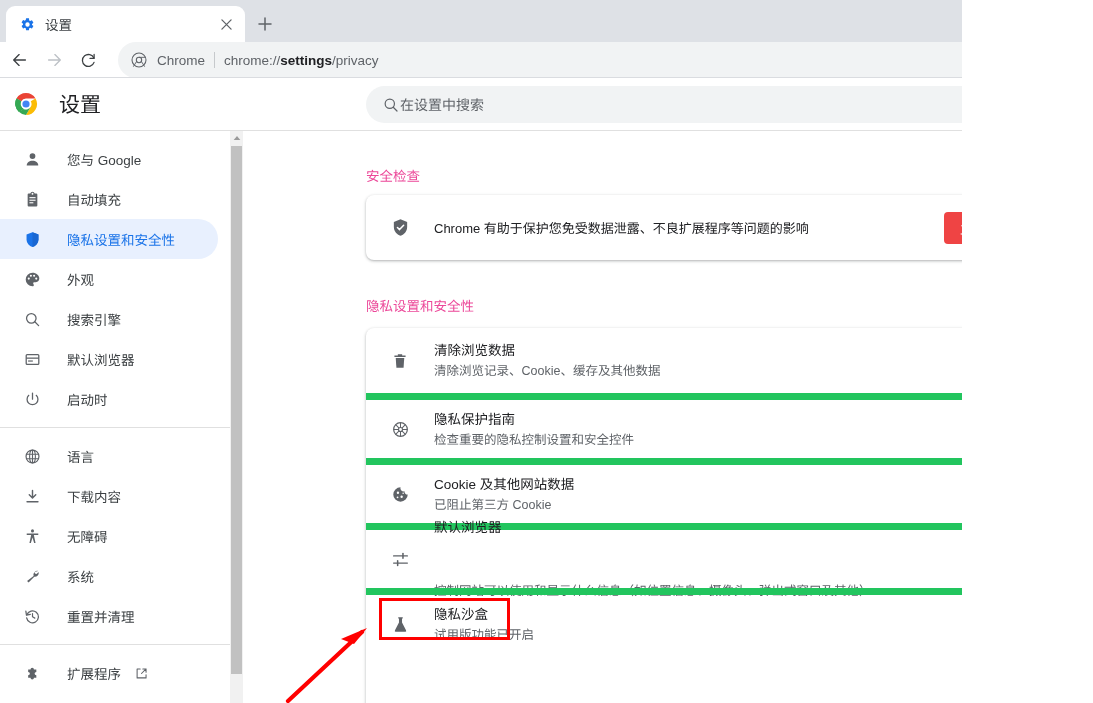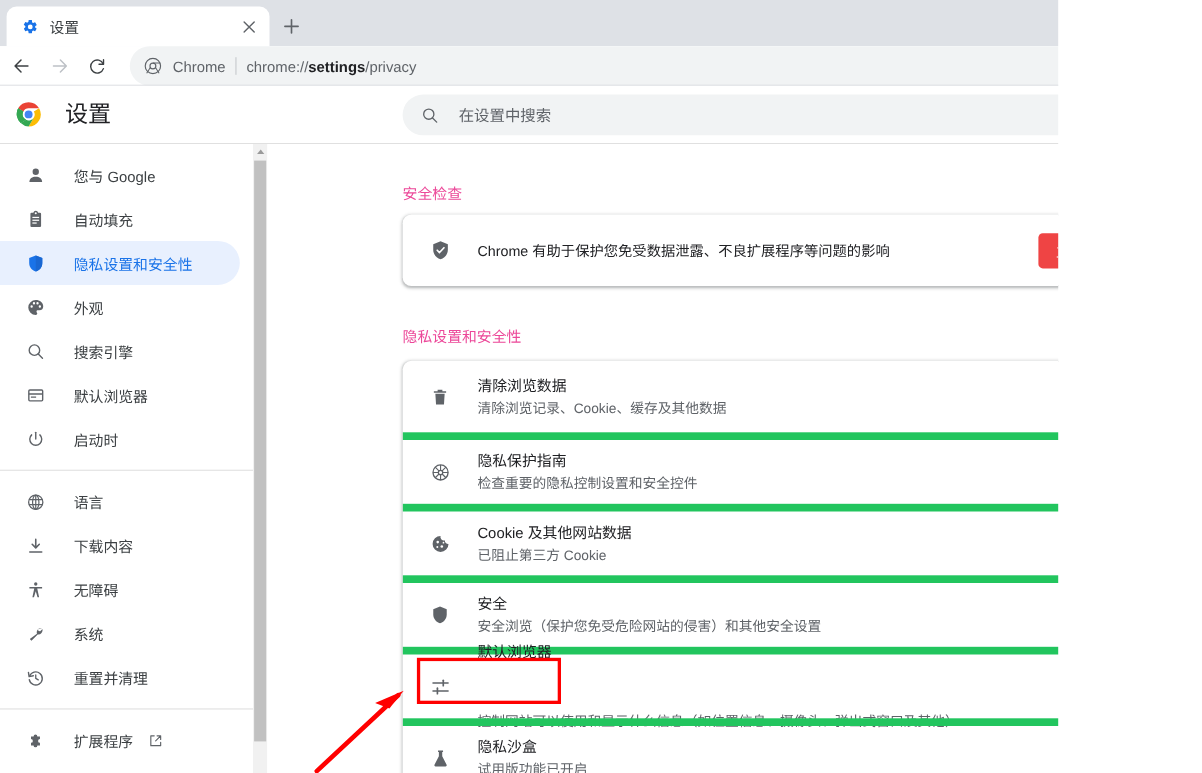--- a/index.html
+++ b/index.html
@@ -160,21 +160,20 @@
   .search-icon {
     margin-left: 16px;
     width: 18px; height: 18px;
     display: flex; align-items: center; justify-content: center;
     flex: 0 0 auto;
   }
   .search-input {
     border: none;
     outline: none;
     background: transparent;
-    margin-left: 17px;
     font-size: 14px;
     color: #be185d;
     font-family: "Liberation Sans", "DejaVu Sans", sans-serif;
     flex: 1 1 auto;
     padding: 0;
     height: 20px;
   }
   .search-input::placeholder { color: #5f6368; }
   .header-divider {
     position: absolute;
@@ -673,36 +672,20 @@
           <span class="row-title">Cookie 及其他网站数据</span>
           <span class="row-sub" style="display:block;">已阻止第三方 Cookie</span>
         </span>
         <span class="row-trailing">
           <svg width="9" height="12" viewBox="0 0 9 12" aria-hidden="true">
             <path d="M2,1 L7,6 L2,11 Z" fill="#5f6368"></path>
           </svg>
         </span>
       </div>
 
-      <div class="list-row">
-        <span class="row-icon">
-          <svg width="18" height="18" viewBox="0 0 20 20" fill="currentColor" aria-hidden="true">
-            <path d="M10,1.6 L16.8,4.3 V9.6 C16.8,13.9 13.9,17.4 10,18.5 C6.1,17.4 3.2,13.9 3.2,9.6 V4.3 Z"></path>
-          </svg>
-        </span>
-        <span class="row-text">
-          <span class="row-title">安全</span>
-          <span class="row-sub" style="display:block;">安全浏览（保护您免受危险网站的侵害）和其他安全设置</span>
-        </span>
-        <span class="row-trailing">
-          <svg width="9" height="12" viewBox="0 0 9 12" aria-hidden="true">
-            <path d="M2,1 L7,6 L2,11 Z" fill="#5f6368"></path>
-          </svg>
-        </span>
-      </div>
 
       <div class="list-row">
         <span class="row-icon">
           <svg width="19" height="19" viewBox="0 0 20 20" aria-hidden="true">
             <path d="M2.8,6.2 H17.2 M2.8,13.8 H17.2" stroke="currentColor" stroke-width="1.5" stroke-linecap="round"></path>
             <path d="M12.6,3.6 V8.8" stroke="currentColor" stroke-width="1.6" stroke-linecap="round"></path>
             <path d="M7.0,11.2 V16.4" stroke="currentColor" stroke-width="1.6" stroke-linecap="round"></path>
           </svg>
         </span>
         <span class="row-text">

